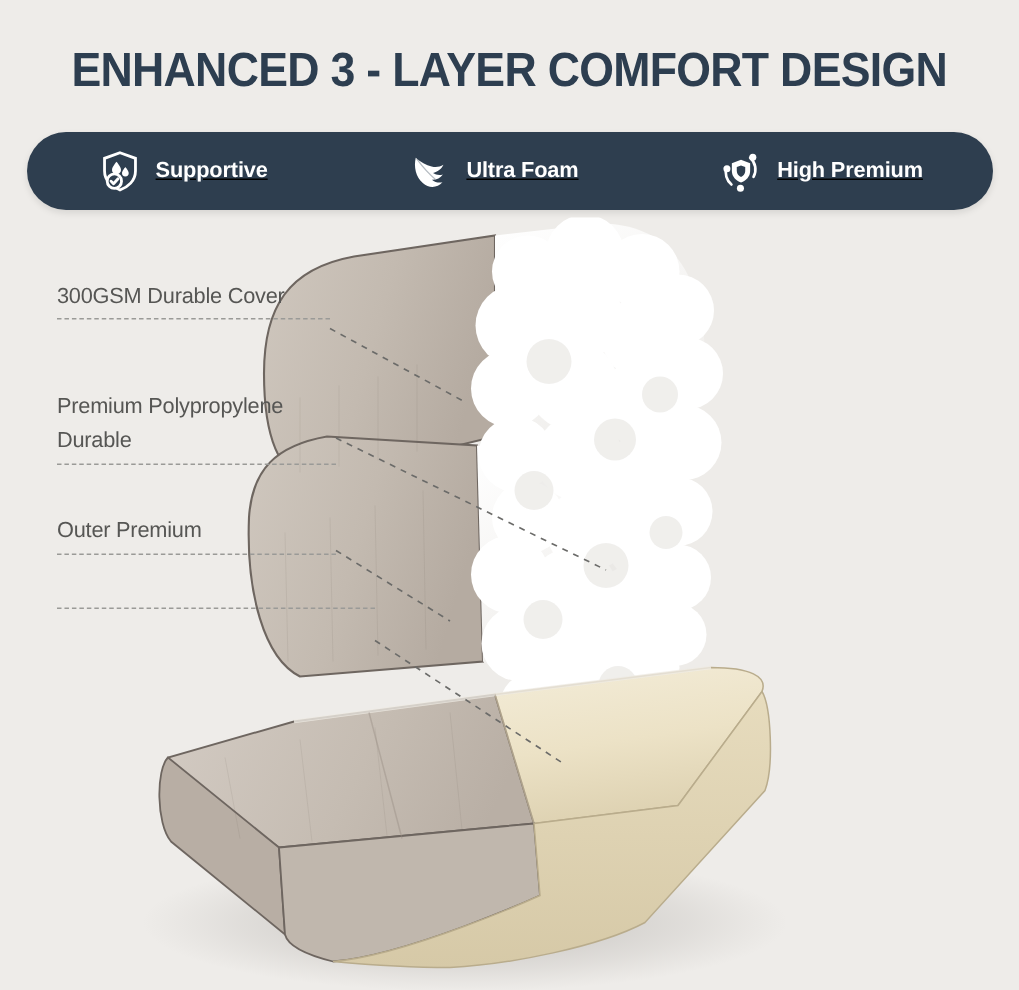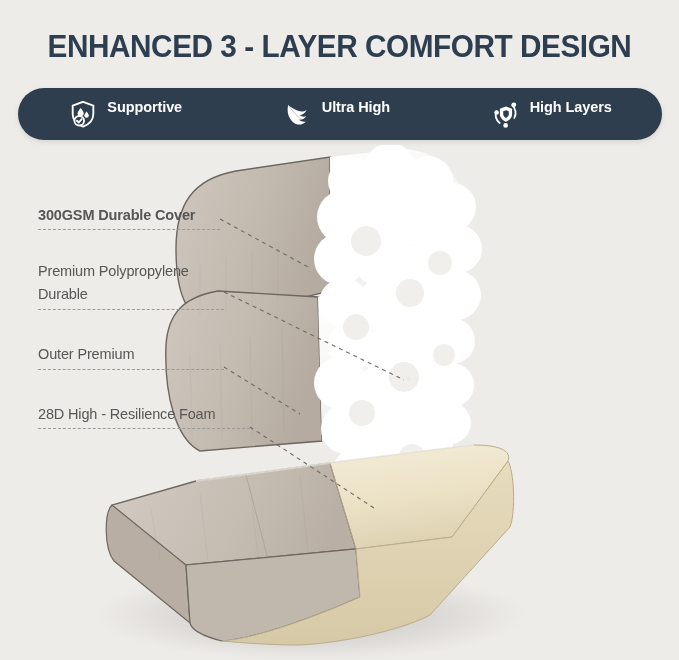--- a/index.html
+++ b/index.html
@@ -37,22 +37,24 @@
     height: 52px;
     background: #2e3e4f;
     border-radius: 26px;
     display: flex;
     align-items: center;
     justify-content: space-around;
     box-shadow: 0 2px 5px rgba(0,0,0,0.10);
   }
   .badge {
     display: flex;
+    align-items: center;
     gap: 9px;
     padding: 0 6px;
+    text-decoration: underline;
   }
   .badge-icon {
     width: 30px;
     height: 30px;
     flex: none;
     display: block;
   }
   .badge-label {
     color: #ffffff;
     font-size: 14.5px;
@@ -78,21 +80,21 @@
     font-size: 14.5px;
     line-height: 1.62;
     letter-spacing: -0.15px;
     white-space: nowrap;
   }
   .callout .rule {
     display: block;
     border-bottom: 1px dashed #9a9a97;
     margin-top: 2px;
   }
-  #callout-cover      { left: 38px; top: 204px; font-weight: bold; }
+  #callout-cover      { left: 38px; top: 187px; }
   #callout-cotton     { left: 38px; top: 260px; }
   #callout-waterproof { left: 38px; top: 320px; }
   #callout-foam       { left: 38px; top: 403px; }
   #callout-cover .rule      { width: 182px; }
   #callout-cotton .rule     { width: 186px; }
   #callout-waterproof .rule { width: 186px; }
   #callout-foam .rule       { width: 212px; }
 
   
   .leaders {
@@ -120,34 +122,34 @@
     <span class="badge-label">Supportive</span>
   </div>
 
   <div class="badge">
     <svg class="badge-icon" viewBox="0 0 32 32">
       <path d="M5.5 6.5 C4 13 5.5 20 10.5 24.5 C15 28.6 21 28 24.5 24 C22 24.6 19 24 17 22.2
                C20 22.4 23 21 24.8 18.4 C22.4 19.2 19.8 18.8 17.8 17.4 C21 16.8 23.8 14.6 25.2 11.6
                C22.6 13.2 19.6 13.6 16.8 12.8 C13 11.6 8.8 9.6 5.5 6.5 Z" fill="#ffffff"></path>
       <path d="M6.2 7.4 C10 12.5 14 17.5 19.4 21.8" fill="none" stroke="#2e3e4f" stroke-width="0.9" opacity="0.35"></path>
     </svg>
-    <span class="badge-label">Ultra High</span>
+    <span class="badge-label">Ultra Foam</span>
   </div>
 
   <div class="badge">
     <svg class="badge-icon" viewBox="0 0 32 32">
       <path d="M16 8 L22.5 10.4 V16 C22.5 20 19.6 22.8 16 24.2 C12.4 22.8 9.5 20 9.5 16 V10.4 Z" fill="#ffffff"></path>
       <path d="M16 12 L19 13.1 V16 C19 18 17.6 19.5 16 20.2 C14.4 19.5 13 18 13 16 V13.1 Z" fill="#2e3e4f"></path>
       <path d="M22.5 6.6 a11 11 0 0 1 2.4 13.6" fill="none" stroke="#ffffff" stroke-width="1.9" stroke-linecap="round"></path>
       <path d="M9.2 25.6 a11 11 0 0 1 -3.4 -12.2" fill="none" stroke="#ffffff" stroke-width="1.9" stroke-linecap="round"></path>
       <circle cx="24.4" cy="6.2" r="2.5" fill="#ffffff"></circle>
       <circle cx="6.0" cy="14.4" r="2.5" fill="#ffffff"></circle>
       <circle cx="15.6" cy="28.2" r="2.5" fill="#ffffff"></circle>
     </svg>
-    <span class="badge-label">High Layers</span>
+    <span class="badge-label">High Premium</span>
   </div>
 
 </div>
 
 <div class="stage">
   <svg viewBox="0 0 679 515" xmlns="http://www.w3.org/2000/svg">
     <defs>
       <linearGradient id="fabricGrad" x1="0" y1="0" x2="1" y2="0.3">
         <stop offset="0%" stop-color="#cfc7be"></stop>
         <stop offset="55%" stop-color="#c3bab0"></stop>
@@ -275,21 +277,20 @@
   <span class="rule"></span>
 </div>
 
 <div class="callout" id="callout-waterproof">
   <br>
   <span>Outer Premium</span>
   <span class="rule"></span>
 </div>
 
 <div class="callout" id="callout-foam">
-  <span>28D High - Resilience Foam</span>
   <span class="rule"></span>
 </div>
 
 <svg class="leaders" viewBox="0 0 679 660">
   <g fill="none" stroke="#6b6b69" stroke-width="1.1" stroke-dasharray="4 4">
     <path d="M220 219 L310 268"></path>
     <path d="M224 292 L404 380"></path>
     <path d="M224 367 L300 414"></path>
     <path d="M250 427 L374 508"></path>
   </g>

